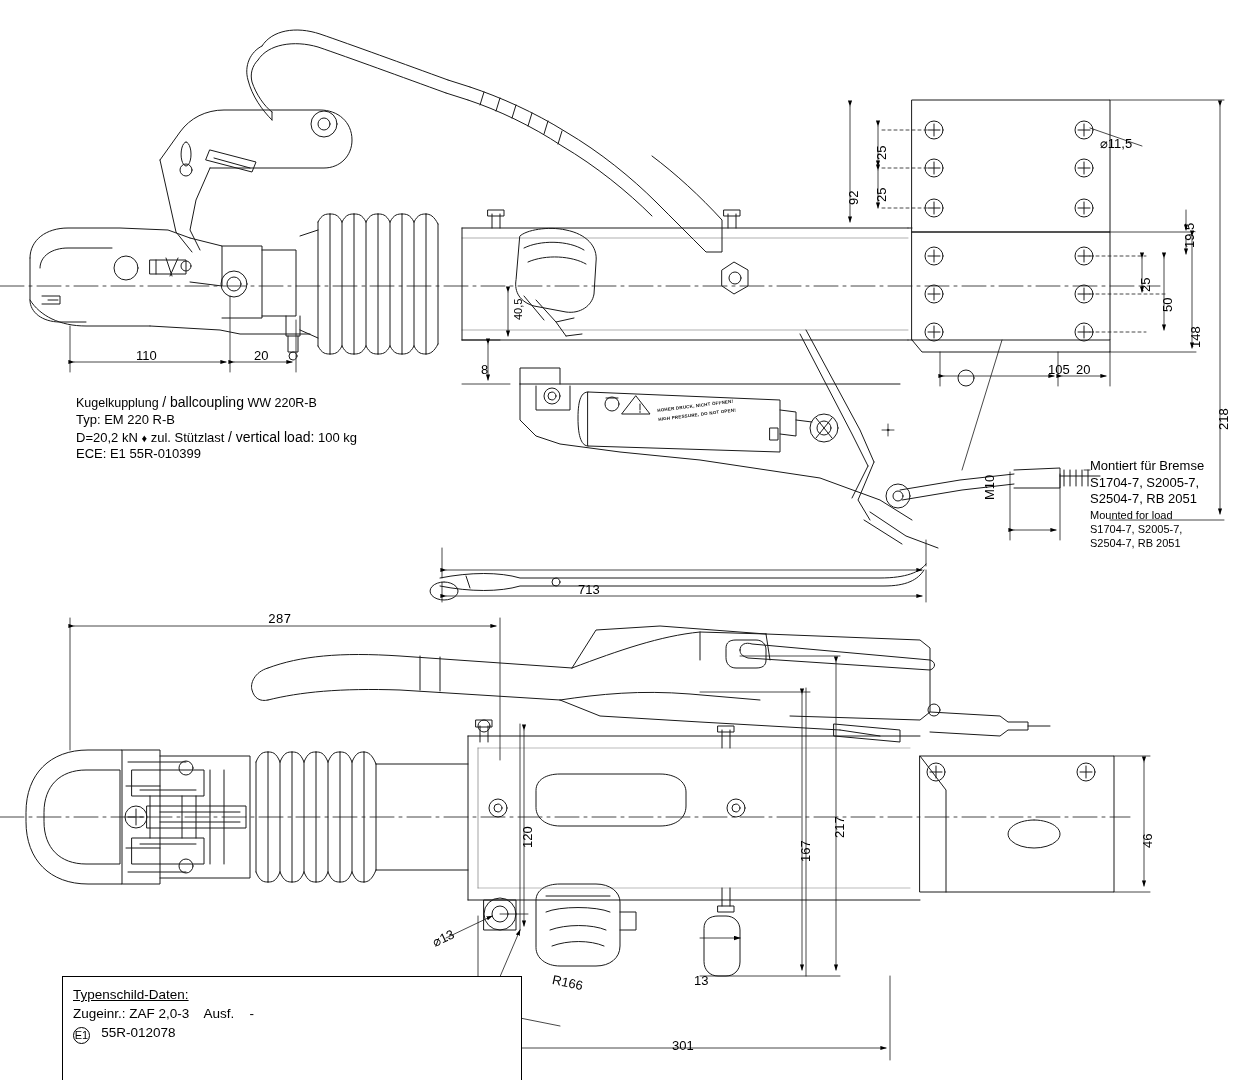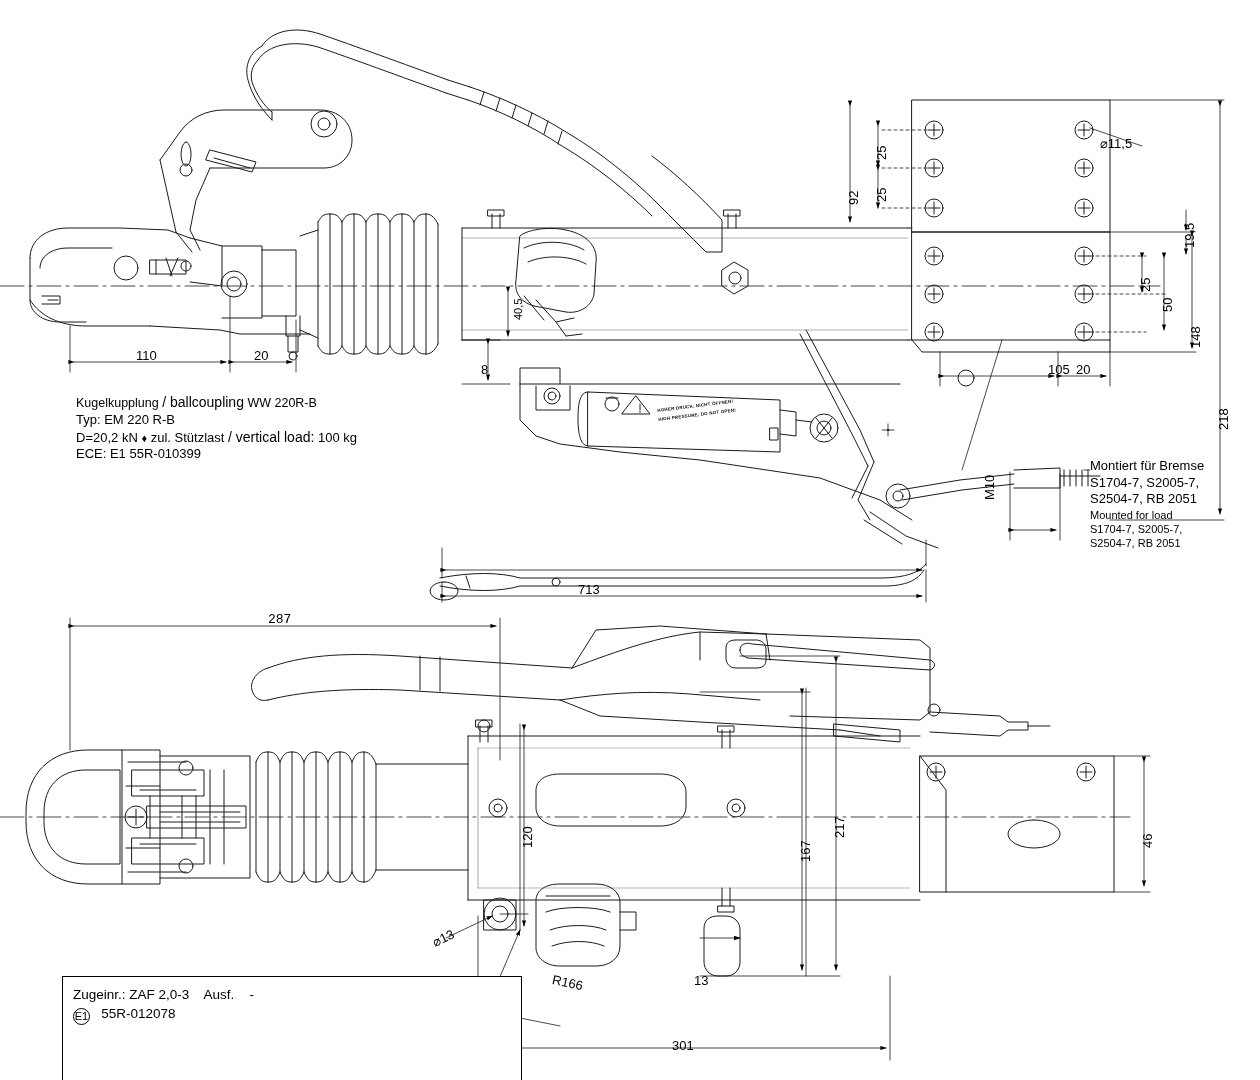--- a/index.html
+++ b/index.html
@@ -500,20 +500,21 @@
     <div>Montiert für Bremse</div>
     <div>S1704-7, S2005-7,</div>
     <div>S2504-7, RB 2051</div>
     <div class="mid">Mounted for load</div>
     <div class="mid">S1704-7, S2005-7,</div>
     <div class="mid">S2504-7, RB 2051</div>
   </div>
 
   <div class="plate" style="left:62px; top:976px; width:460px; height:110px;">
     <div class="plate-inner">
+      <div class="u">Typenschild-Daten:</div>
       <div>
         <span>Zugeinr.:</span>
         <span>ZAF 2,0-3</span>
         &nbsp;&nbsp;
         <span>Ausf.</span>
         &nbsp;&nbsp;
         <span>-</span>
       </div>
       <div>
         <span class="ecircle">E1</span>

